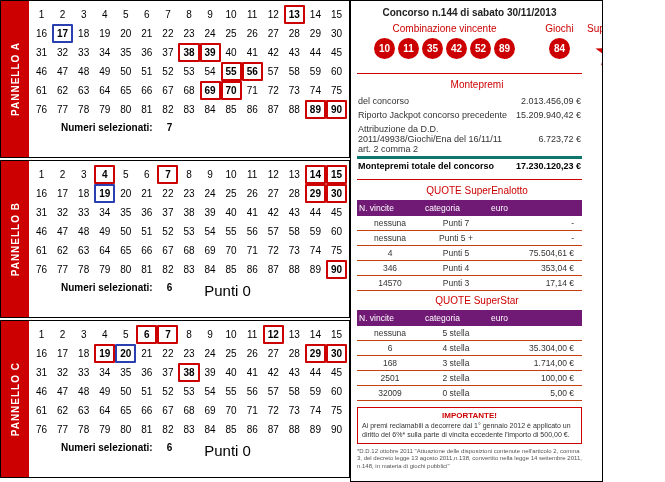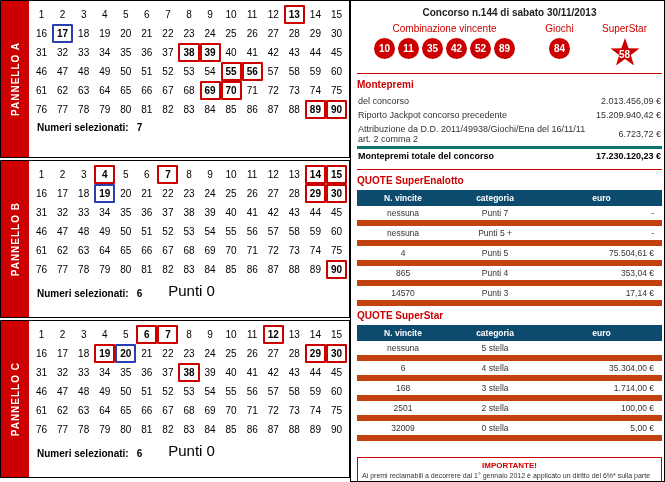--- a/index.html
+++ b/index.html
@@ -44,31 +44,32 @@
   }
   .cell.sel {
     border: 2px solid #cc0000;
     font-weight: bold;
     border-radius: 1px;
   }
   .cell.sel.blue {
     border-color: #2a3fb0;
   }
   .panel-footer {
-    display:flex; align-items:flex-end; gap:8px;
+    display:flex; align-items:flex-start; gap:14px;
     padding: 3px 0 0 6px;
+    margin-left: 24px;
   }
   .footer-lbl { font-size:10px; font-weight:bold; color:#000; }
   .footer-val { font-size:10px; font-weight:bold; }
   .footer-big { font-size:15px; font-weight:normal; color:#000; margin-left: 18px;}
 
   
   .right {
-    width: 315px; height:482px; border:1px solid #000; border-left:1px solid #000;
-    background:#fff; padding: 4px 2px 0 6px; overflow:hidden;
+    width: 253px; height:482px; border:1px solid #000; border-left:1px solid #000;
+    background:#fff; padding: 4px 20px 0 6px; overflow:hidden;
   }
   .r-title { text-align:center; font-size:10px; font-weight:bold; color:#222; margin: 2px 0 5px 0;}
   .win-head { display:flex; align-items:flex-start; }
   .win-left { flex: 0 0 175px; }
   .win-mid { flex: 0 0 55px; text-align:center;}
   .win-right { flex:1; text-align:center;}
   .hdr-red { color:#cc0000; font-weight:normal; font-size:10px; text-align:center; margin-bottom:4px;}
   .balls { display:flex; gap:3px; justify-content:center; }
   .ball {
     width:21px; height:21px; border-radius:50%;
@@ -78,34 +79,34 @@
   .star-wrap { display:flex; justify-content:center; }
   .star {
     position:relative; width:30px; height:29px;
     display:flex; align-items:center; justify-content:center;
   }
   .star svg { position:absolute; top:0; left:0; }
   .star span { position:relative; color:#fff; font-weight:bold; font-size:10px; z-index:2; top:2px;}
 
   .hr { border:0; border-top:1px solid #cc0000; margin:6px 0 5px 0;}
 
-  .sec-title { color:#cc0000; font-weight:bold; font-size:10px; margin: 4px 0 4px 0;}
+  .sec-title { color:#cc0000; font-weight:normal; font-size:10px; margin: 4px 0 4px 15px; text-align: center;}
   .prize-tbl { width:100%; border-collapse:collapse; font-size:9px;}
   .prize-tbl td { padding: 2px 1px; color:#333; }
   .prize-tbl td.amt { text-align:right; white-space:nowrap;}
   .prize-tbl tr.total td { font-weight:bold; color:#000; border-top:3px solid #0f766e; }
 
   .q-tbl { width:100%; border-collapse:collapse; font-size:8.5px; margin-bottom:2px;}
   .q-tbl thead td {
-    background:#0c4a6e; color:#fff; font-weight:bold; text-align:center; padding:3px 2px;
-  }
-  .q-tbl tbody td { text-align:center; padding:2px; color:#333; border-bottom:6px solid #c2410c;}
+    background:#701a75; color:#fff; font-weight:normal; text-align:left; padding:3px 2px;
+  }
+  .q-tbl tbody td { text-align:center; padding:2px; color:#333; border-bottom:1px solid #c2410c;}
   .q-tbl tbody td:last-child { text-align:right; padding-right:8px;}
 
-  .imp-box { border:1px solid #cc0000; padding:3px 4px; margin-top:16px; }
+  .imp-box { border:1px solid #cc0000; padding:3px 4px; margin-top:6px; }
   .imp-title { color:#cc0000; font-weight:bold; font-size:8px; text-align:center; margin-bottom:2px;}
   .imp-text { font-size:7px; color:#333; line-height:1.25; }
   .note { font-size:6px; color:#555; line-height:1.25; margin-top:4px;}
 </style>
 </head>
 <body>
 
 <div id="root">
 
   <div class="left">
@@ -505,21 +506,21 @@
             <td>nessuna</td>
             <td>Punti 5 +</td>
             <td>-</td>
           </tr>
           <tr>
             <td>4</td>
             <td>Punti 5</td>
             <td>75.504,61 €</td>
           </tr>
           <tr>
-            <td>865</td>
+            <td>346</td>
             <td>Punti 4</td>
             <td>353,04 €</td>
           </tr>
           <tr>
             <td>14570</td>
             <td>Punti 3</td>
             <td>17,14 €</td>
           </tr>
         </tbody>
     </table>

